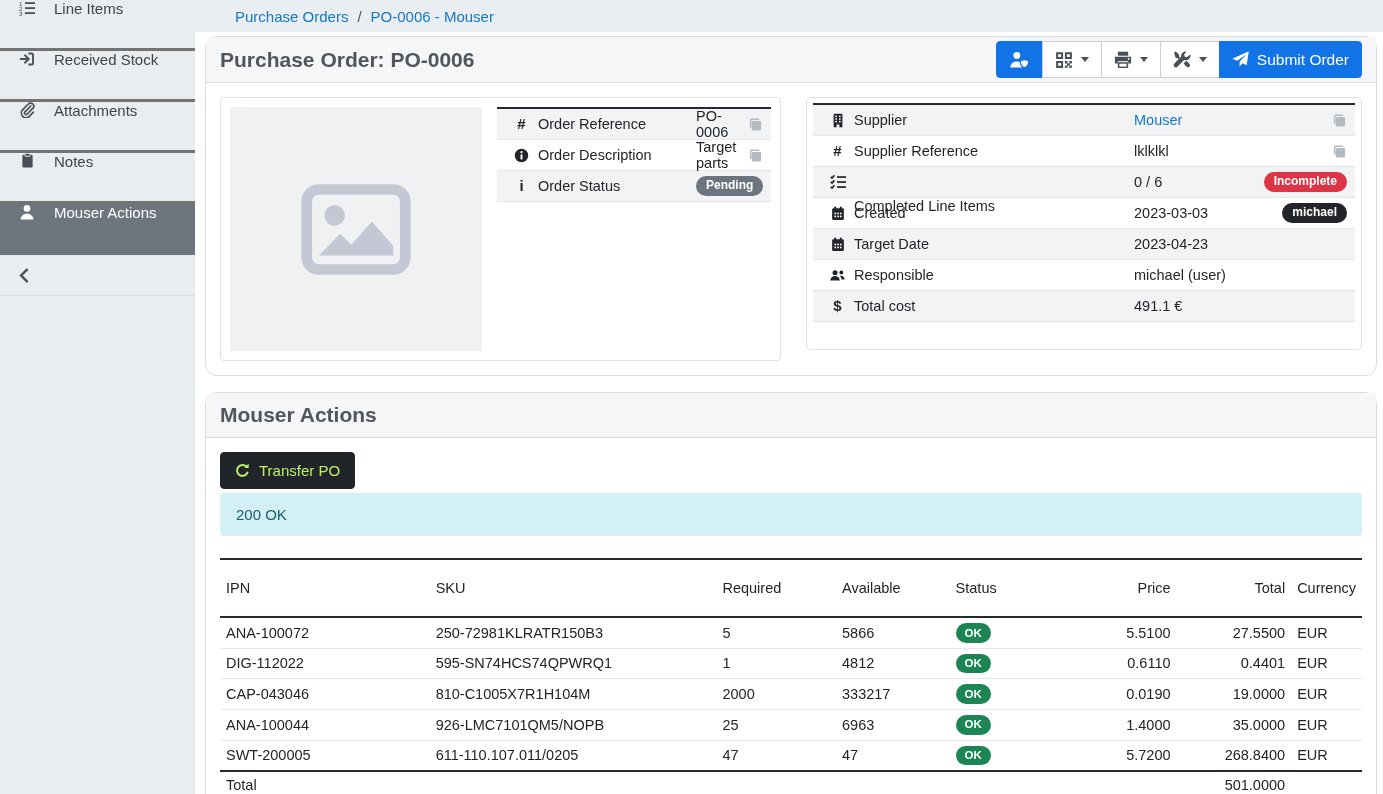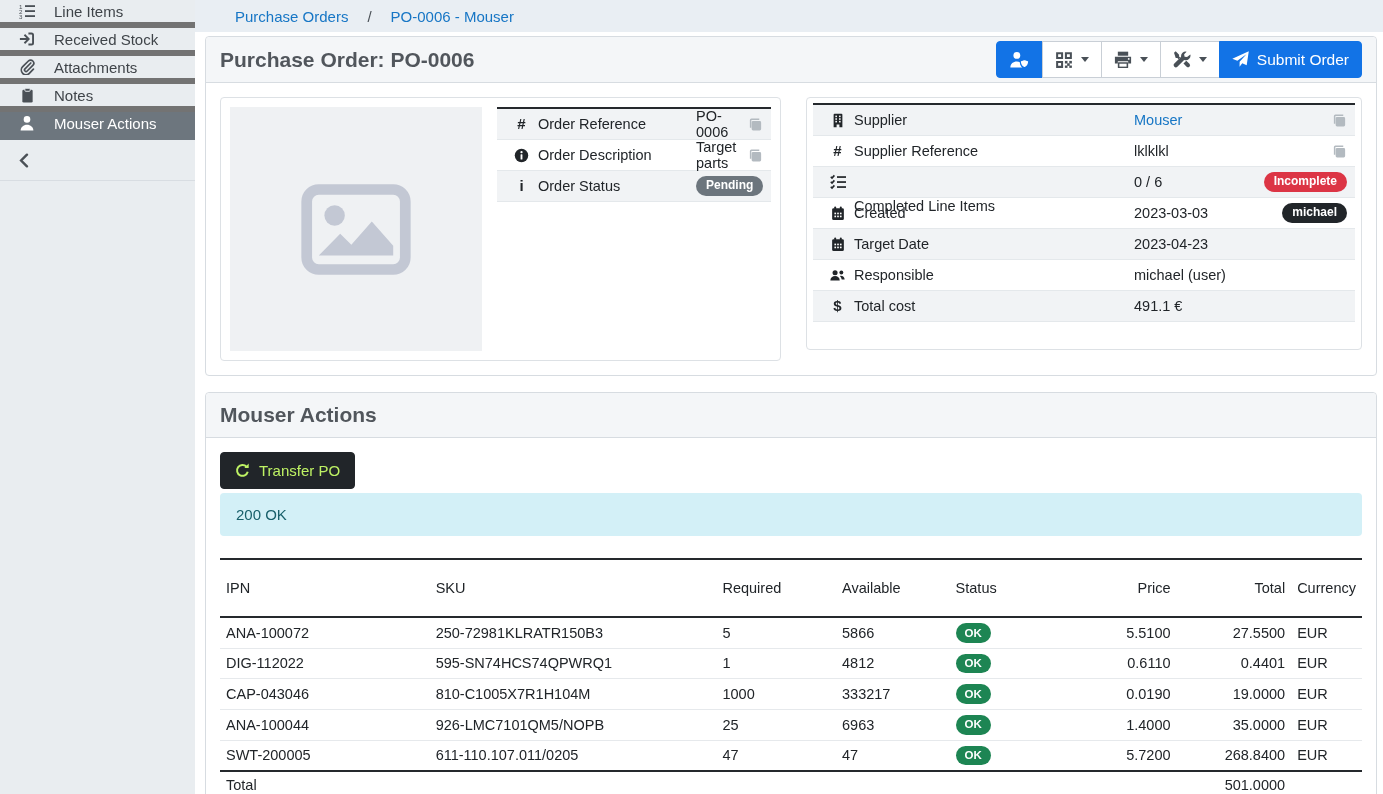--- a/index.html
+++ b/index.html
@@ -13,35 +13,35 @@
     margin:0; width:1383px; height:794px; overflow:hidden; position:relative;
     background:#fff; color:#212529;
     font-family:"Liberation Sans","DejaVu Sans",sans-serif; font-size:14.5px;
   }
   .icn{display:inline-flex; align-items:center; justify-content:center; line-height:0;}
   .icn svg{display:block;}
   .ticon{font-weight:700; font-size:15px; width:16px; display:inline-block; text-align:center; line-height:16px;}
 
   
   .sidebar{position:absolute; left:0; top:0; width:195px; height:100%; background:#e9edf0;}
-  .side-item{display:flex; align-items:center; height:28px; padding:0 10px 0 17px; gap:17px;
-    border-bottom:6px solid #737373; color:#3f4449; font-size:15px; cursor:pointer;}
+  .side-item{display:flex; align-items:flex-start; height:51px; padding:0 10px 0 17px; gap:17px;
+    border-bottom:3px solid #737373; color:#3f4449; font-size:15px; cursor:pointer;}
   .side-item .icn{width:20px; color:#4a5056;}
   .side-item.active{background:#6d767e; color:#fff; border-color:#6d767e;}
   .side-item.active .icn{color:#fff;}
   .side-collapse{display:flex; align-items:center; height:41px; padding-left:17px;
     border-bottom:1px solid #d8dde2; color:#4a5056; cursor:pointer;}
 
   
   .main{position:absolute; left:195px; top:0; right:0; bottom:0;}
-  .breadcrumb-bar{height:32px; background:#e9eef3; display:flex; align-items:center; padding-left:40px; gap:19px; font-size:15px;}
+  .breadcrumb-bar{height:32px; background:#e9eef3; display:flex; align-items:center; padding-left:40px; gap:9px; font-size:15px;}
   .breadcrumb-bar a{color:var(--link); text-decoration:none; cursor:pointer;}
   .crumb-sep{color:#4a5056;}
 
-  .panel{margin:4px 6px 0 10px; border:1px solid #d7dce1; border-radius:4px; background:#fff;}
+  .panel{margin:4px 6px 0 10px; border:1px solid #d7dce1; border-radius:12px; background:#fff;}
   .panel-header{background:#f4f6f8; border-bottom:1px solid #d7dce1; border-radius:4px 4px 0 0;
     min-height:45px; display:flex; align-items:center; justify-content:space-between; padding:4px 14px;}
   .panel-title{font-size:21px; font-weight:600; color:#51565c;}
   .panel-body{padding:14px;}
 
   
   .btn-bar{display:flex;}
   .btn{height:37px; display:flex; align-items:center; justify-content:flex-end; gap:8px;
     border:1px solid #c9cfd6; background:#fff; color:#495057; cursor:pointer; font-size:15.5px;
     font-family:inherit; margin-left:-1px; padding:0 12px;}
@@ -442,21 +442,21 @@
               <td>1</td>
               <td>4812</td>
               <td><span class="badge ok-badge" style="background: rgb(29, 133, 83);">OK</span></td>
               <td class="al-r">0.6110</td>
               <td class="al-r">0.4401</td>
               <td>EUR</td>
             </tr>
             <tr>
               <td>CAP-043046</td>
               <td>810-C1005X7R1H104M</td>
-              <td>1000</td>
+              <td>2000</td>
               <td>333217</td>
               <td><span class="badge ok-badge" style="background: rgb(29, 133, 83);">OK</span></td>
               <td class="al-r">0.0190</td>
               <td class="al-r">19.0000</td>
               <td>EUR</td>
             </tr>
             <tr>
               <td>ANA-100044</td>
               <td>926-LMC7101QM5/NOPB</td>
               <td>25</td>

